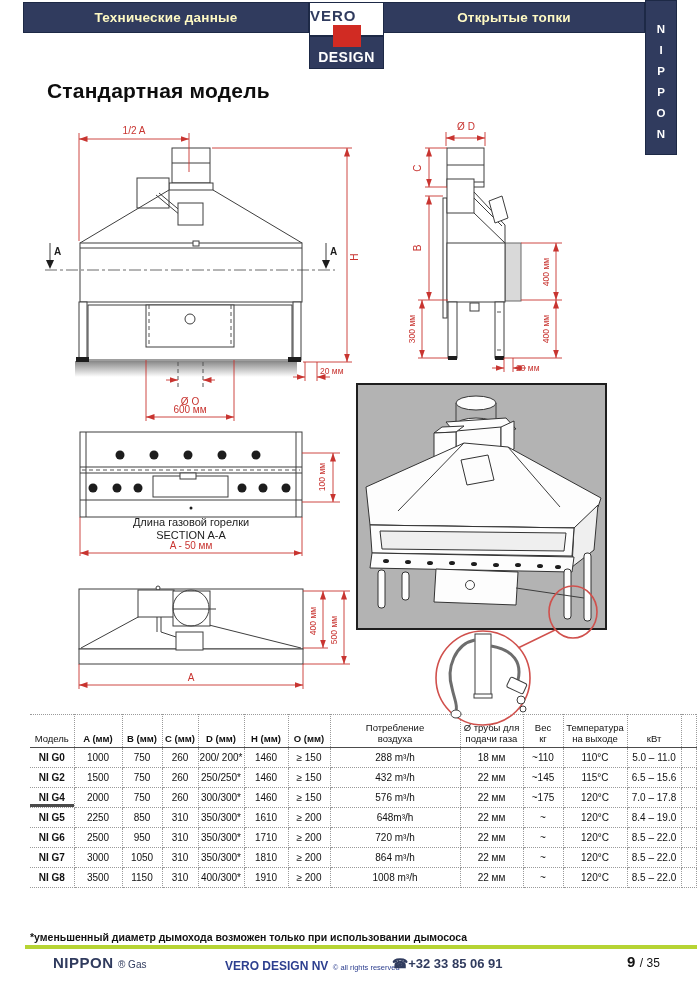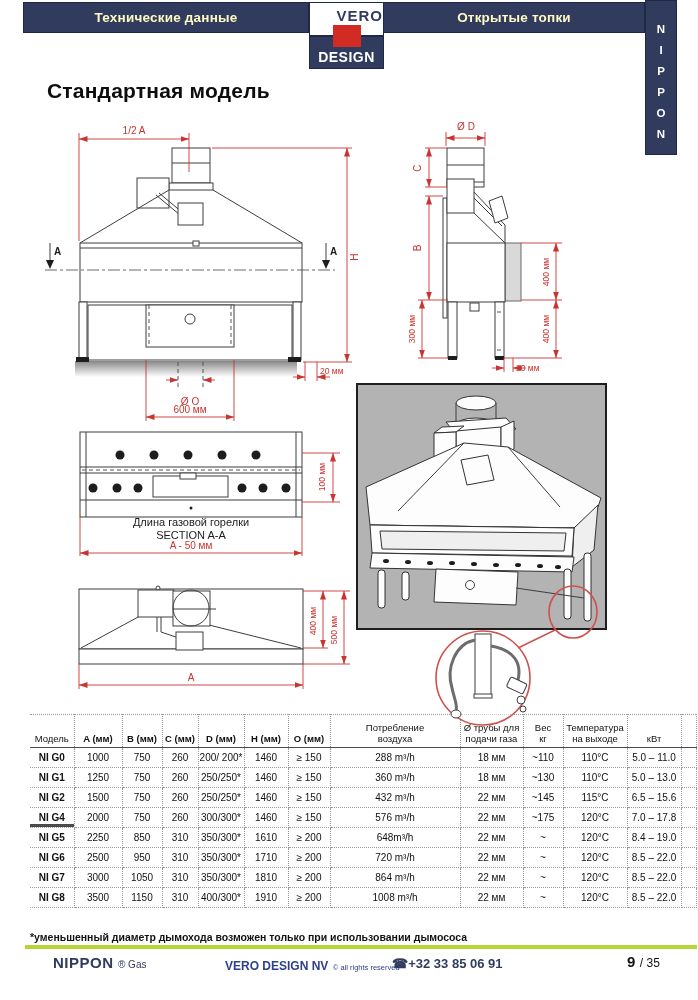--- a/index.html
+++ b/index.html
@@ -12,21 +12,21 @@
   .page{position:relative;width:698px;height:1000px;background:#fff;overflow:hidden;}
 
   
   .tabbar{position:absolute;top:2px;height:31px;background:var(--navy);
     border:1px solid var(--navy-dark);display:flex;align-items:center;justify-content:center;}
   .tab-left{left:23px;width:286px;}
   .tab-right{left:383px;width:262px;}
   .tabbar span{color:#fef9c3;font-size:13.5px;font-weight:bold;letter-spacing:.2px;}
   .logo{position:absolute;left:309px;top:2px;width:75px;height:67px;z-index:3;}
   .logo .top{position:absolute;inset:0 0 50% 0;background:#fff;border:1px solid var(--navy-dark);
-    display:flex;justify-content:flex-end;}
+    display:flex;justify-content:flex-start;}
   .logo .top b{color:var(--navy);font-size:15px;letter-spacing:1px;margin-top:4px;}
   .logo .bottom{position:absolute;inset:50% 0 0 0;background:var(--navy);border:1px solid var(--navy-dark);
     display:flex;justify-content:center;align-items:flex-end;}
   .logo .bottom b{color:#ffffff;font-size:14px;letter-spacing:.5px;margin-bottom:3px;}
   .logo .square{position:absolute;left:24px;top:23px;width:28px;height:22px;background:var(--red);z-index:2;}
   .side-brand{position:absolute;left:645px;top:0;width:32px;height:155px;background:var(--navy);
     border:1px solid var(--navy-dark);z-index:2;display:flex;flex-direction:column;align-items:center;padding-top:18px;}
   .side-brand div{color:#fff;font-size:11.5px;font-weight:bold;line-height:21px;}
 
   .page-title{position:absolute;left:47px;top:79px;font-size:21px;font-weight:bold;color:#0d0d0d;letter-spacing:.2px;}
@@ -393,35 +393,20 @@
           <td>1460</td>
           <td>≥ 150</td>
           <td>288 m³/h</td>
           <td>18 мм</td>
           <td>~110</td>
           <td>110°C</td>
           <td>5.0 – 11.0</td>
           <td></td>
         </tr>
         <tr>
-          <td class="model">NI G1</td>
-          <td>1250</td>
-          <td>750</td>
-          <td>260</td>
-          <td>250/250*</td>
-          <td>1460</td>
-          <td>≥ 150</td>
-          <td>360 m³/h</td>
-          <td>18 мм</td>
-          <td>~130</td>
-          <td>110°C</td>
-          <td>5.0 – 13.0</td>
-          <td></td>
-        </tr>
-        <tr>
           <td class="model">NI G2</td>
           <td>1500</td>
           <td>750</td>
           <td>260</td>
           <td>250/250*</td>
           <td>1460</td>
           <td>≥ 150</td>
           <td>432 m³/h</td>
           <td>22 мм</td>
           <td>~145</td>

